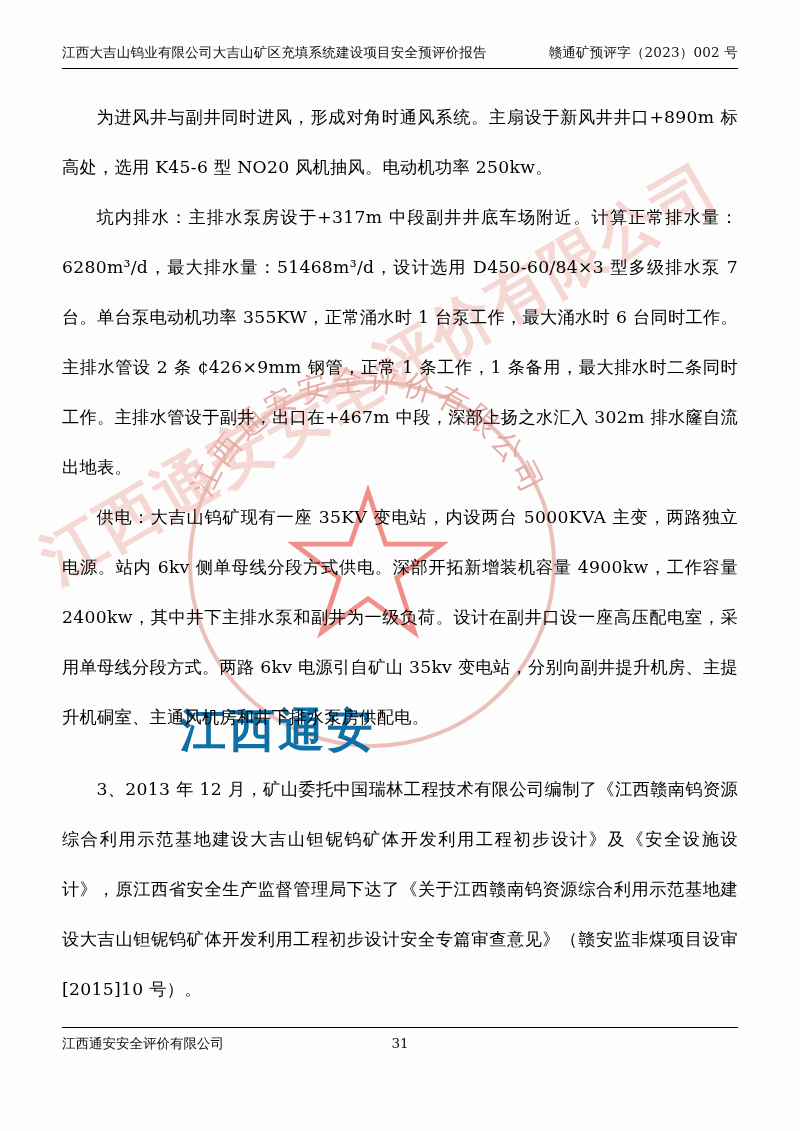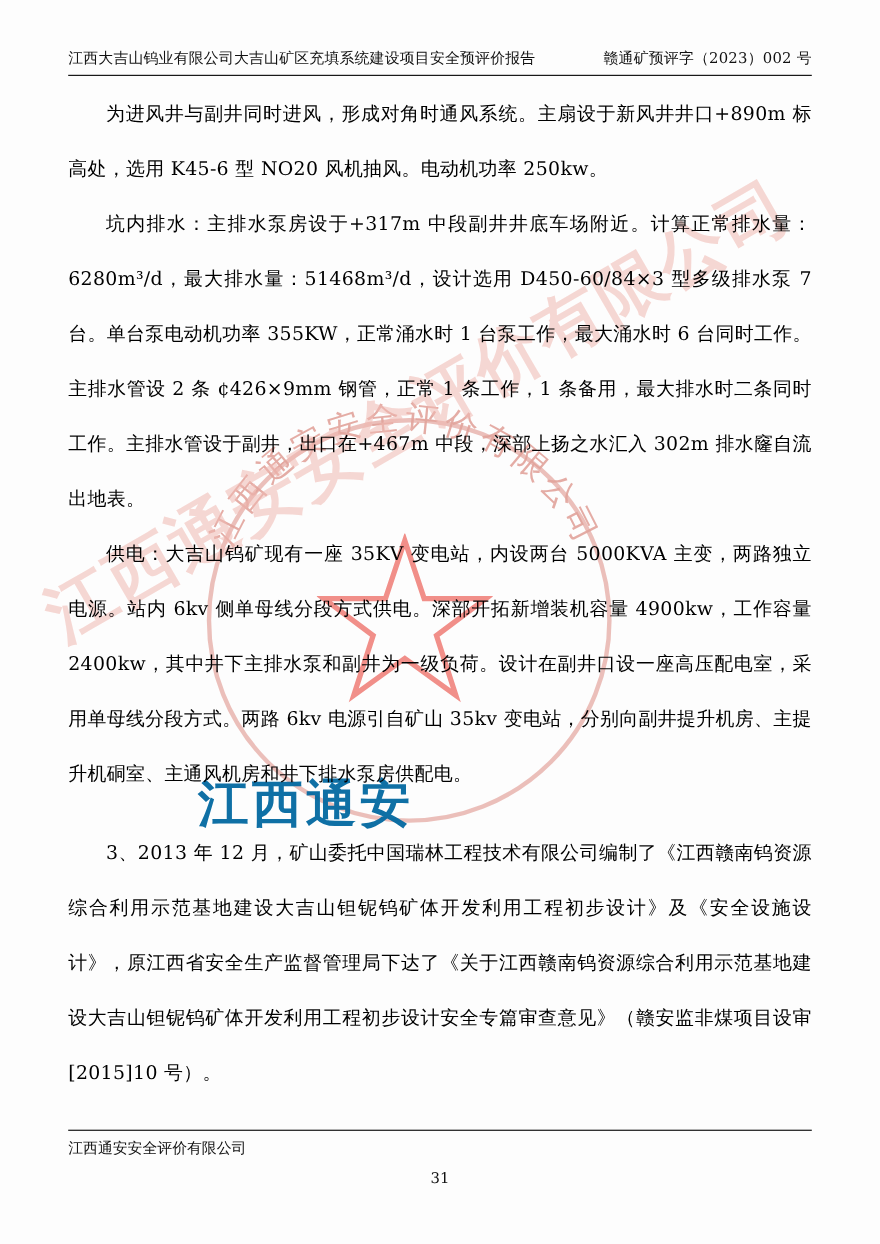--- a/index.html
+++ b/index.html
@@ -29,21 +29,21 @@
   
   .header {
     display: flex;
     justify-content: space-between;
     align-items: flex-end;
     font-size: 13.5px;
     color: #111;
     letter-spacing: 0.2px;
     padding-bottom: 6px;
     border-bottom: 1px solid #000;
-    margin-bottom: 10px;
+    margin-bottom: 23px;
   }
   .header-left {
     white-space: nowrap;
   }
   .header-right {
     white-space: nowrap;
     padding-left: 16px;
   }
   
   .para {
@@ -71,21 +71,20 @@
     padding-top: 7px;
   }
   .footer-left { flex: 0 0 auto; }
   .footer-center {
     position: absolute;
     left: 0; right: 0;
     text-align: center;
     padding-top: 7px;
     top: 0;
     font-size: 13.5px;
-    margin-top: 28px;
   }
   
   .watermark {
     position: absolute;
     left: 0; top: 0;
     width: 800px;
     height: 1131px;
     z-index: 1;
     pointer-events: none;
   }

